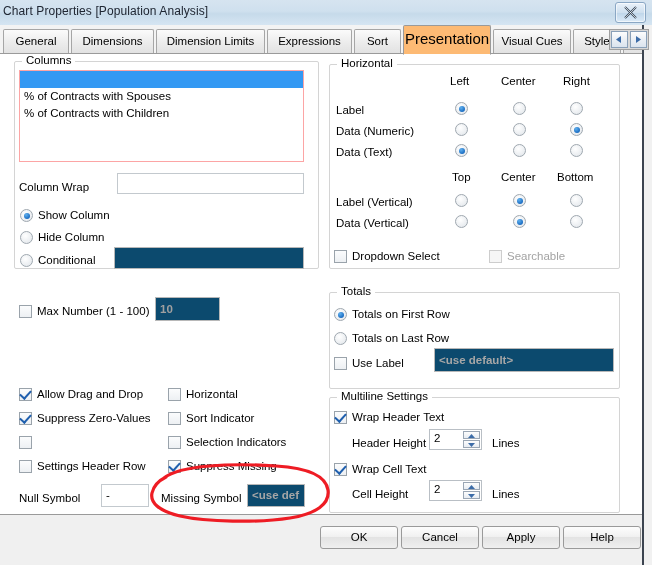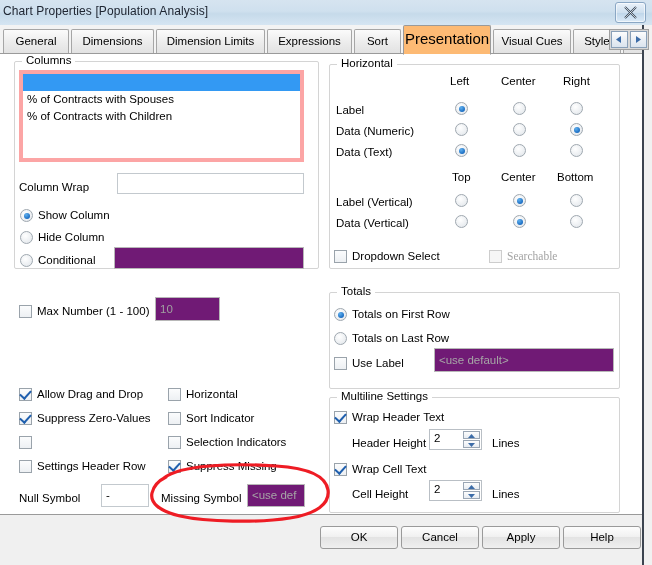--- a/index.html
+++ b/index.html
@@ -75,52 +75,52 @@
 
   
   .grp{position:absolute;border:1px solid #d4d4d4;border-radius:2px;box-sizing:border-box;}
   .grp>.cap{
     position:absolute;top:-8px;left:7px;background:#ffffff;padding:0 4px;
     font-size:11.5px;color:#000;white-space:nowrap;
   }
 
   
   .listbox{
-    position:absolute;border:4px solid #fca5a5;background:#fff;box-sizing:border-box;overflow:hidden;
+    position:absolute;border:1px solid #fca5a5;background:#fff;box-sizing:border-box;overflow:hidden;
   }
   .litem{height:17px;line-height:17px;padding-left:4px;font-size:11.5px;white-space:nowrap;}
   .litem.sel{background:#3399f3;color:#fff;}
 
   
   .txt{
     position:absolute;border:1px solid #c3c9ce;background:#fff;box-sizing:border-box;
     font-size:11.5px;line-height:19px;padding-left:4px;color:#000;white-space:nowrap;overflow:hidden;
   }
-  .txt.dis{background:#701a75;border:1px solid #b8b8b8;color:#a0a0a0;}
+  .txt.dis{background:#0c4a6e;border:1px solid #b8b8b8;color:#a0a0a0;font-weight:bold;}
   .txt.ph{color:#a6a6a6;}
 
   
   .radio{position:absolute;width:13px;height:13px;border-radius:50%;
     background:radial-gradient(circle at 40% 35%,#ffffff,#eceff2 60%,#dfe4e9 100%);
     border:1px solid #9fa8b0;box-sizing:border-box;}
   .radio.on::after{
     content:"";position:absolute;left:2.5px;top:2.5px;width:6px;height:6px;border-radius:50%;
     background:radial-gradient(circle at 35% 30%,#5fb0ee,#1769c0 75%);
   }
   
   .cb{position:absolute;width:13px;height:13px;
      background:linear-gradient(to bottom,#fbfcfd,#edf0f3);
      border:1px solid #9aa3ab;box-sizing:border-box;}
   .cb.dis{background:#f6f6f6;border-color:#cdcdcd;}
   .cb.on::after{
      content:"";position:absolute;left:2px;top:-1px;width:5px;height:9px;
      border:solid #1f5fae;border-width:0 2px 2px 0;transform:rotate(42deg);
   }
   .lbl{position:absolute;font-size:11.5px;white-space:nowrap;line-height:13px;}
-  .lbl.dis{color:#a3a3a3;font-family:Liberation Serif, serif;}
+  .lbl.dis{color:#a3a3a3;}
   .hdr{position:absolute;font-size:11.5px;white-space:nowrap;}
 
   
   .spin{position:absolute;width:53px;height:21px;border:1px solid #b9bfc5;background:#fff;box-sizing:border-box;}
   .spin .v{position:absolute;left:4px;top:2px;font-size:11.5px;}
   .spin .btns{position:absolute;right:1px;top:1px;width:17px;height:17px;}
   .spin .btns div{position:absolute;left:0;width:17px;height:8px;
     background:linear-gradient(to bottom,#fdfdfd,#e7ecf2);border:1px solid #9aa6b4;box-sizing:border-box;}
   .spin .btns .up{top:0;}
   .spin .btns .dn{top:9px;}

